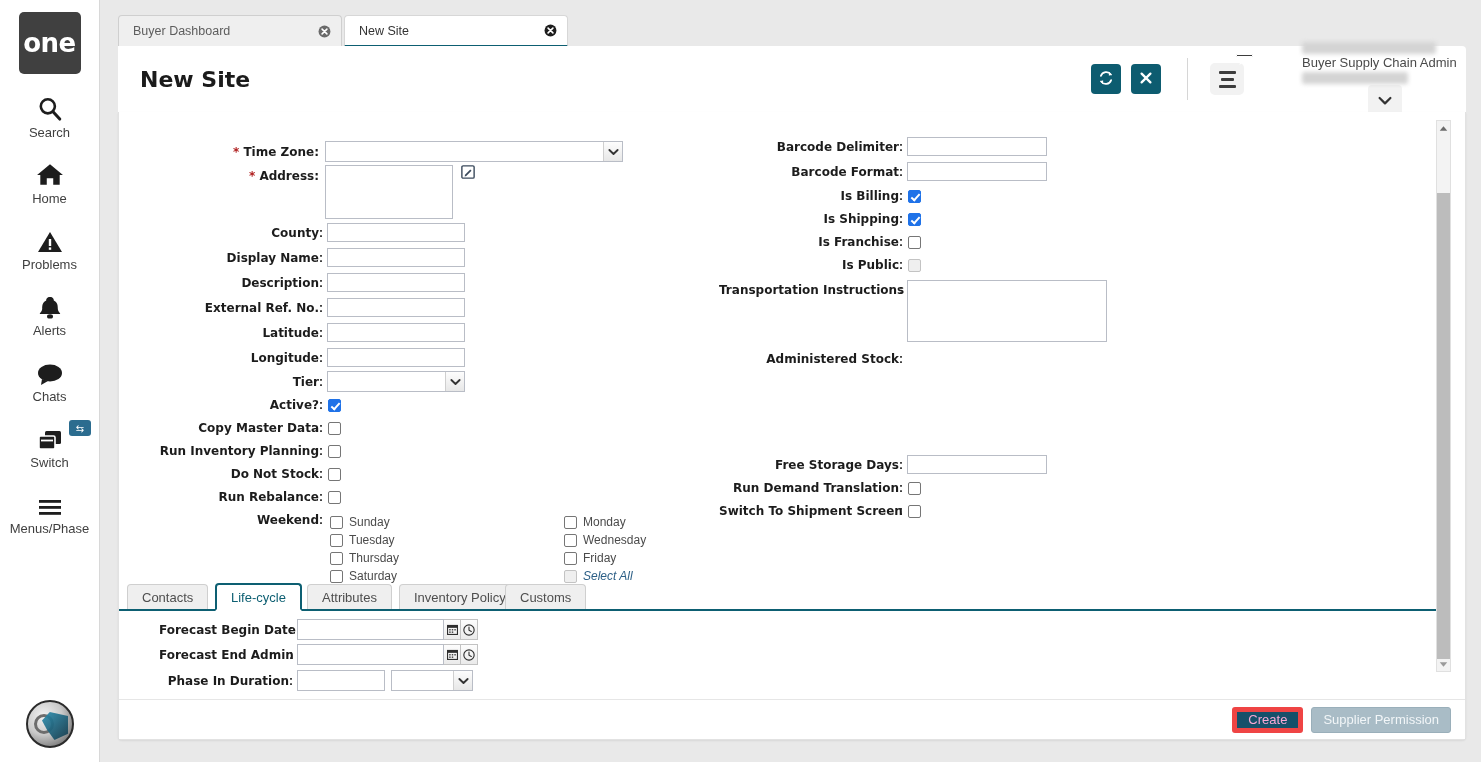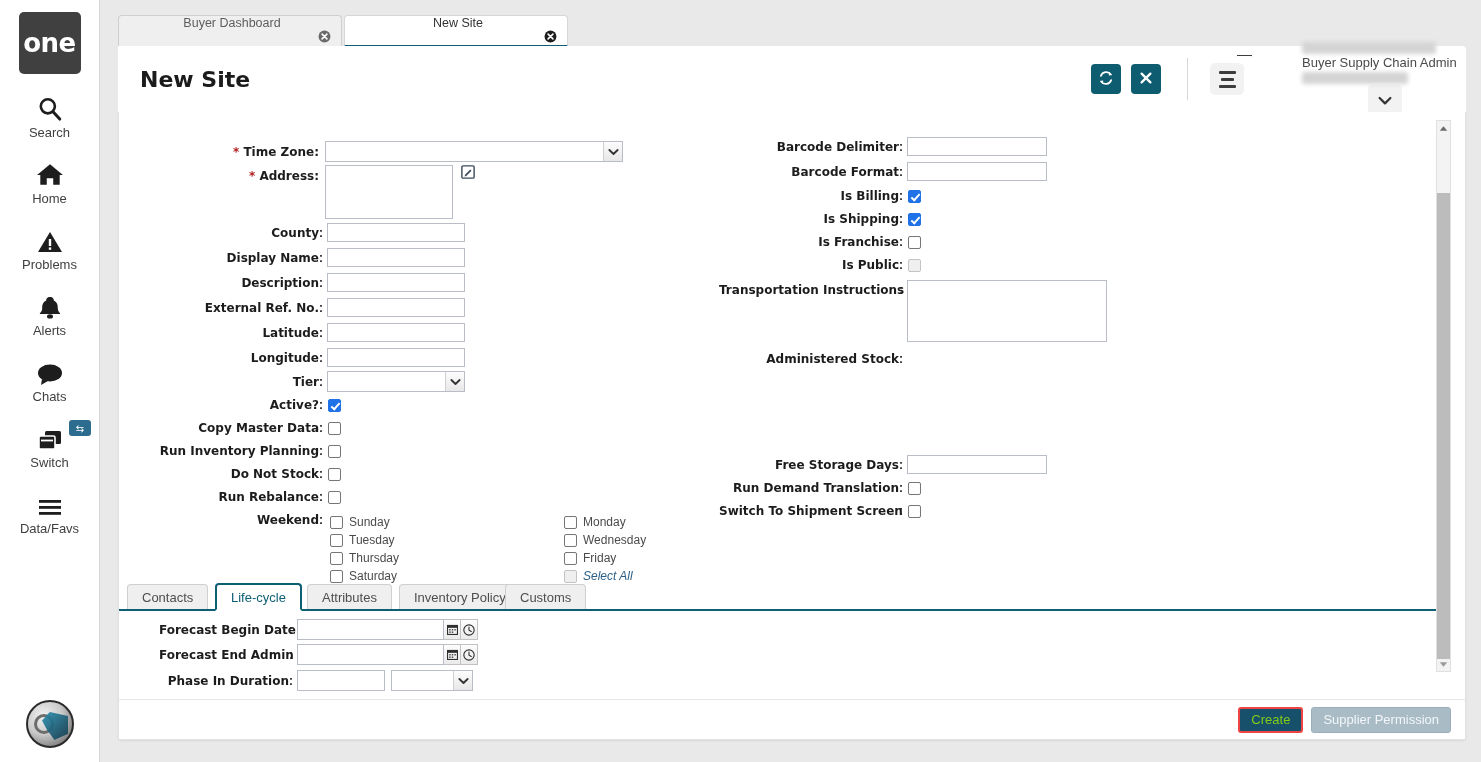--- a/index.html
+++ b/index.html
@@ -87,21 +87,20 @@
   .tab {
     position: absolute; top: 15px;
     height: 31px;
     background: #efefef;
     border: 1px solid #cfcfcf;
     border-bottom: none;
     border-radius: 4px 4px 0 0;
     display: flex; align-items: center;
     padding: 0 10px 0 14px;
     cursor: pointer;
-    flex-direction: column;
   }
   .tab.active {
     background: #ffffff;
     border-color: #d7d7d7;
     border-bottom: 2px solid #0d5f72;
     height: 32px;
   }
   .tab .tlabel { font-size: 12.5px; color: #5d5d5d; white-space: nowrap; }
   .tab.active .tlabel { color: #333; }
   .tab .tclose {
@@ -311,21 +310,21 @@
     border-top: 1px solid #e6e6e6;
     display: flex; align-items: center; justify-content: flex-end;
     padding-right: 14px; gap: 8px;
   }
   .btn {
     height: 26px; padding: 0 11px;
     display: flex; align-items: center; justify-content: center;
     font-size: 13px; border-radius: 3px; cursor: pointer;
     font-family: "Liberation Sans", sans-serif;
   }
-  .btn.primary { background: #16506a; color: #84cc16; border: 2px solid #ef4444; }
+  .btn.primary { background: #16506a; color: #f9a8d4; border: 5px solid #ef4444; }
   .btn.muted { background: #a9bcc6; color: #f2f6f8; border: 1px solid #9aafba; }
 </style>
 </head>
 <body>
 
 <div class="app">
 
   <div class="rail">
     <div class="logo">one</div>
 
@@ -392,21 +391,21 @@
     </div>
 
     <div class="rail-item">
       <div class="glyph">
         <svg width="28" height="22" viewBox="0 0 28 22">
             <rect x="3" y="4" width="22" height="2.8" fill="#1d1d1d"></rect>
             <rect x="3" y="10" width="22" height="2.8" fill="#1d1d1d"></rect>
             <rect x="3" y="16" width="22" height="2.8" fill="#1d1d1d"></rect>
           </svg>
       </div>
-      <div class="lbl">Data/Favs</div>
+      <div class="lbl">Menus/Phase</div>
     </div>
 
     <div class="avatar-rail">
       <div class="ring"></div>
       <div class="face"></div>
     </div>
   </div>
 
   <div class="tabstrip">
     <div class="tab" id="tab0">

